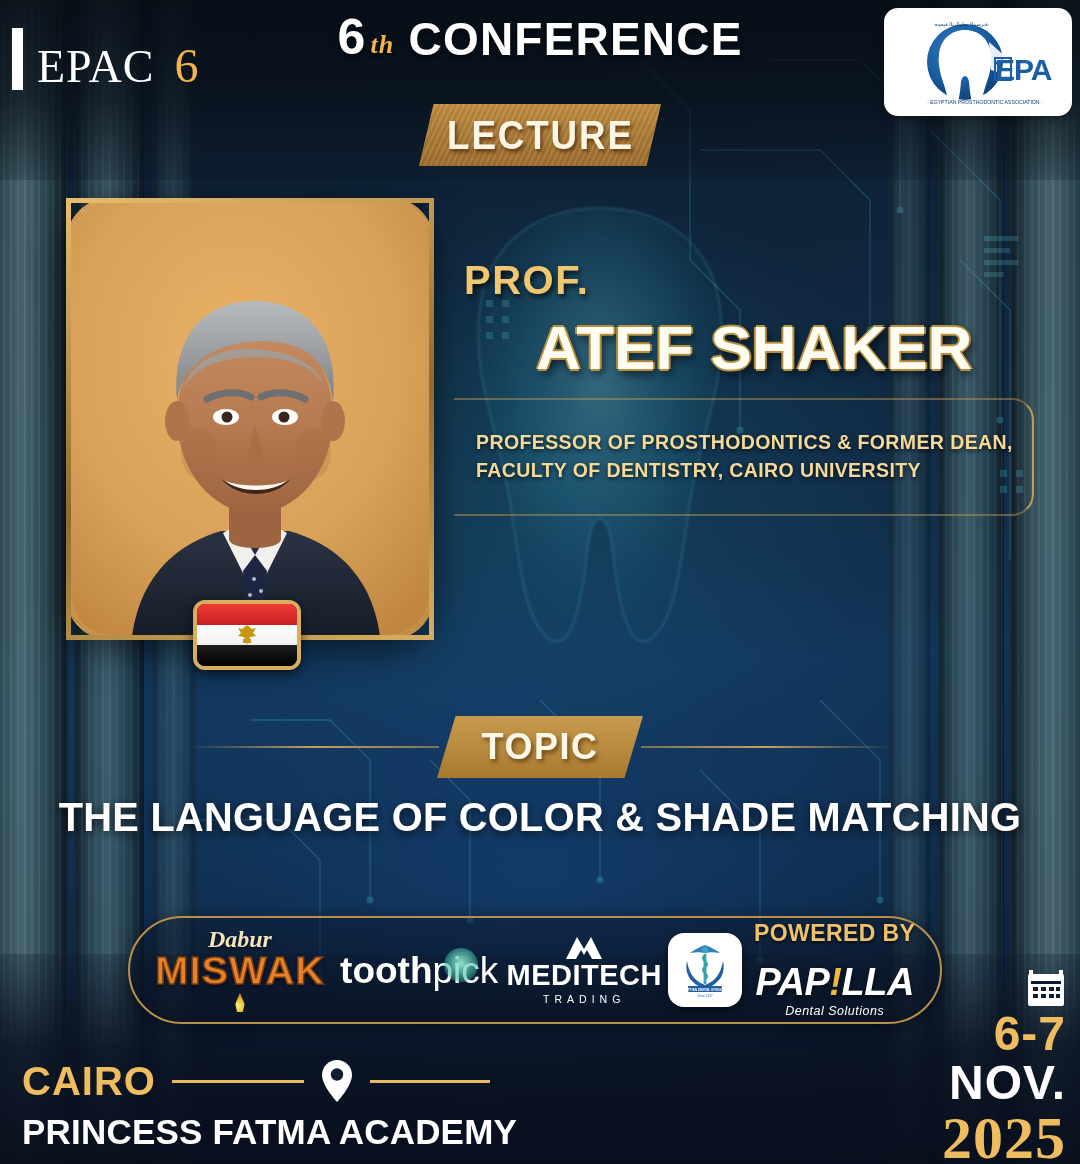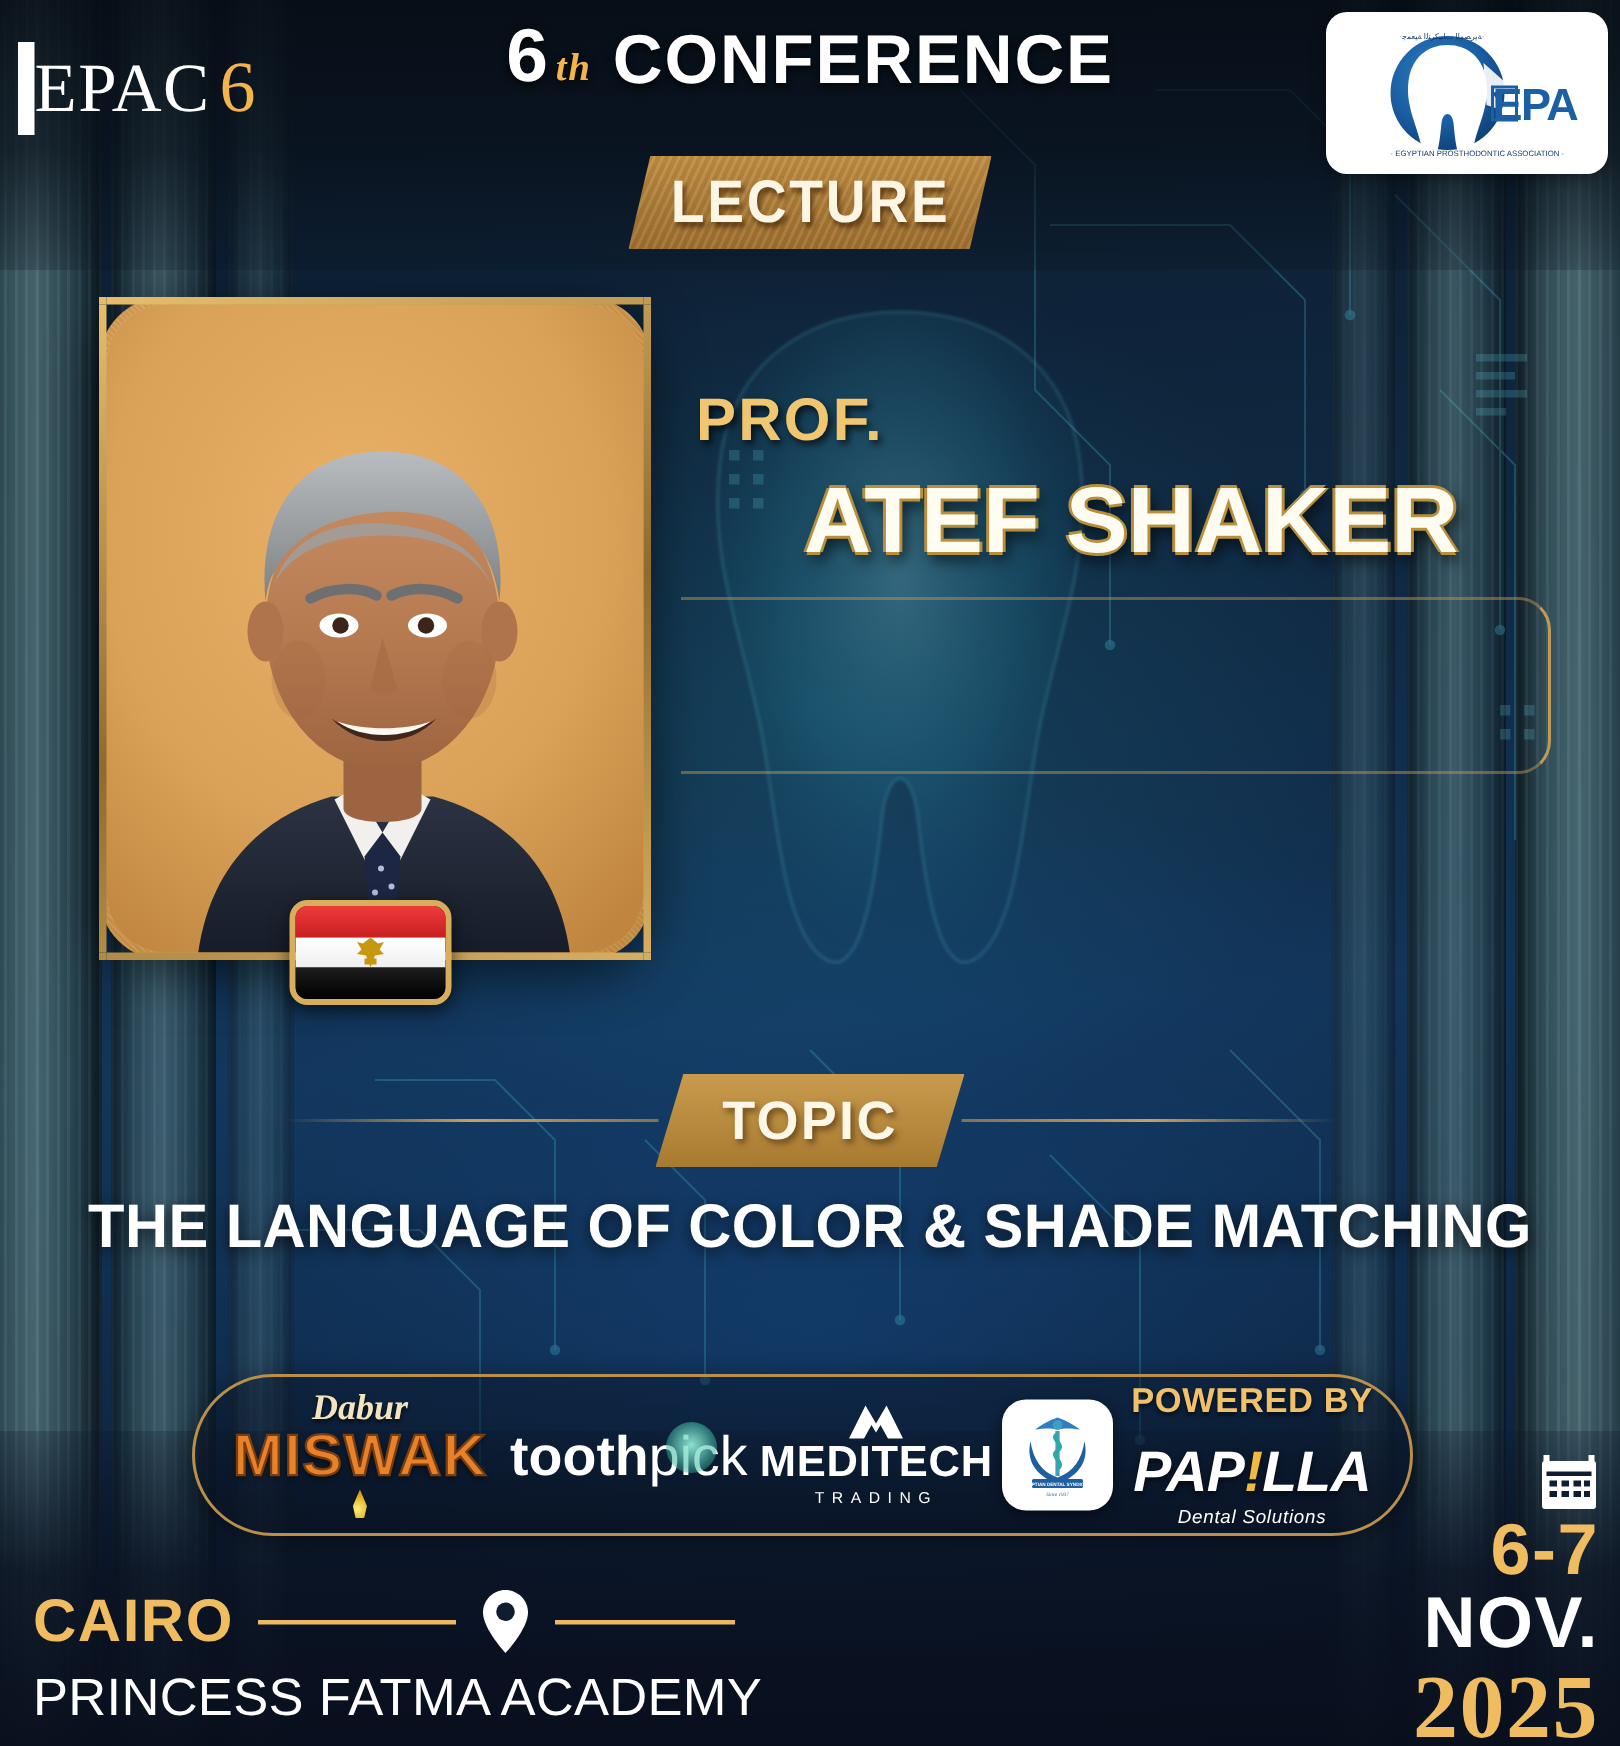--- a/index.html
+++ b/index.html
@@ -59,21 +59,21 @@
   
   .tooth-wm{
     position:absolute; left:430px; top:190px; width:340px; height:470px;
     opacity:.5;
     filter:blur(1px);
   }
 
   
   .epac{
     position:absolute; left:12px; top:28px;
-    display:flex; align-items:center; 
+    display:flex; align-items:flex-end; gap:14px;
     z-index:8;
   }
   .epac .bar{
     width:11px; height:62px; background:#ffffff;
   }
   .epac .txt{
     font-family:"Liberation Serif", serif;
     font-size:46px; color:#ffffff; letter-spacing:1px;
     line-height:1;
   }
@@ -301,21 +301,21 @@
   
   .venue{ position:absolute; left:22px; top:1058px; z-index:9; }
   .venue-row{ display:flex; align-items:center; }
   .city{
     font-size:40px; font-weight:bold; color:#f0bc60; letter-spacing:1px; line-height:1;
   }
   .vrule{ height:3px; width:132px; background:#e9b964; margin:0 16px; }
   .vrule.r2{ width:120px; }
   .venue-name{
     margin-top:10px;
-    font-size:35px; font-weight:normal; color:#ffffff; letter-spacing:.2px; line-height:1;
+    font-size:35px; font-weight:bold; color:#ffffff; letter-spacing:.2px; line-height:1;
   }
 
   .datebox{
     position:absolute; right:14px; top:968px; z-index:9;
     text-align:right;
   }
   .cal-icon{ display:flex; justify-content:flex-end; margin-bottom:2px; }
   .dnum{ font-size:48px; font-weight:bold; color:#f0bc60; line-height:1.02; letter-spacing:1px; }
   .dmon{ font-size:48px; font-weight:bold; color:#ffffff; line-height:1.02; letter-spacing:1px; }
   .dyear{ font-size:60px; font-weight:bold; color:#f0bc60; line-height:1.02; letter-spacing:1px;font-family:Liberation Serif, serif; }
@@ -513,20 +513,24 @@
     <div class="s black"></div>
     <svg style="position:absolute;left:50%;top:50%;transform:translate(-50%,-50%)" width="26" height="26" viewBox="0 0 26 26">
       <path d="M13 3 L18 7 L22 6 L19 11 L22 14 L16 15 L13 23 L10 15 L4 14 L7 11 L4 6 L8 7 Z" fill="#c9960f"></path>
       <rect x="9" y="17" width="8" height="4" fill="#c9960f"></rect>
     </svg>
   </div>
 
   <div class="prof">PROF.</div>
   <div class="speaker-name">ATEF SHAKER</div>
   <div class="cred-box"></div>
+  <div class="cred-text">
+    <div>PROFESSOR OF PROSTHODONTICS &amp; FORMER DEAN,</div>
+    <div>FACULTY OF DENTISTRY, CAIRO UNIVERSITY</div>
+  </div>
 
   <div class="topic-row">
     <div class="topic-rule"></div>
     <div class="topic-badge">
       <span>TOPIC</span>
     </div>
     <div class="topic-rule r2"></div>
   </div>
   <div class="topic-title">THE LANGUAGE OF COLOR &amp; SHADE MATCHING</div>
 

